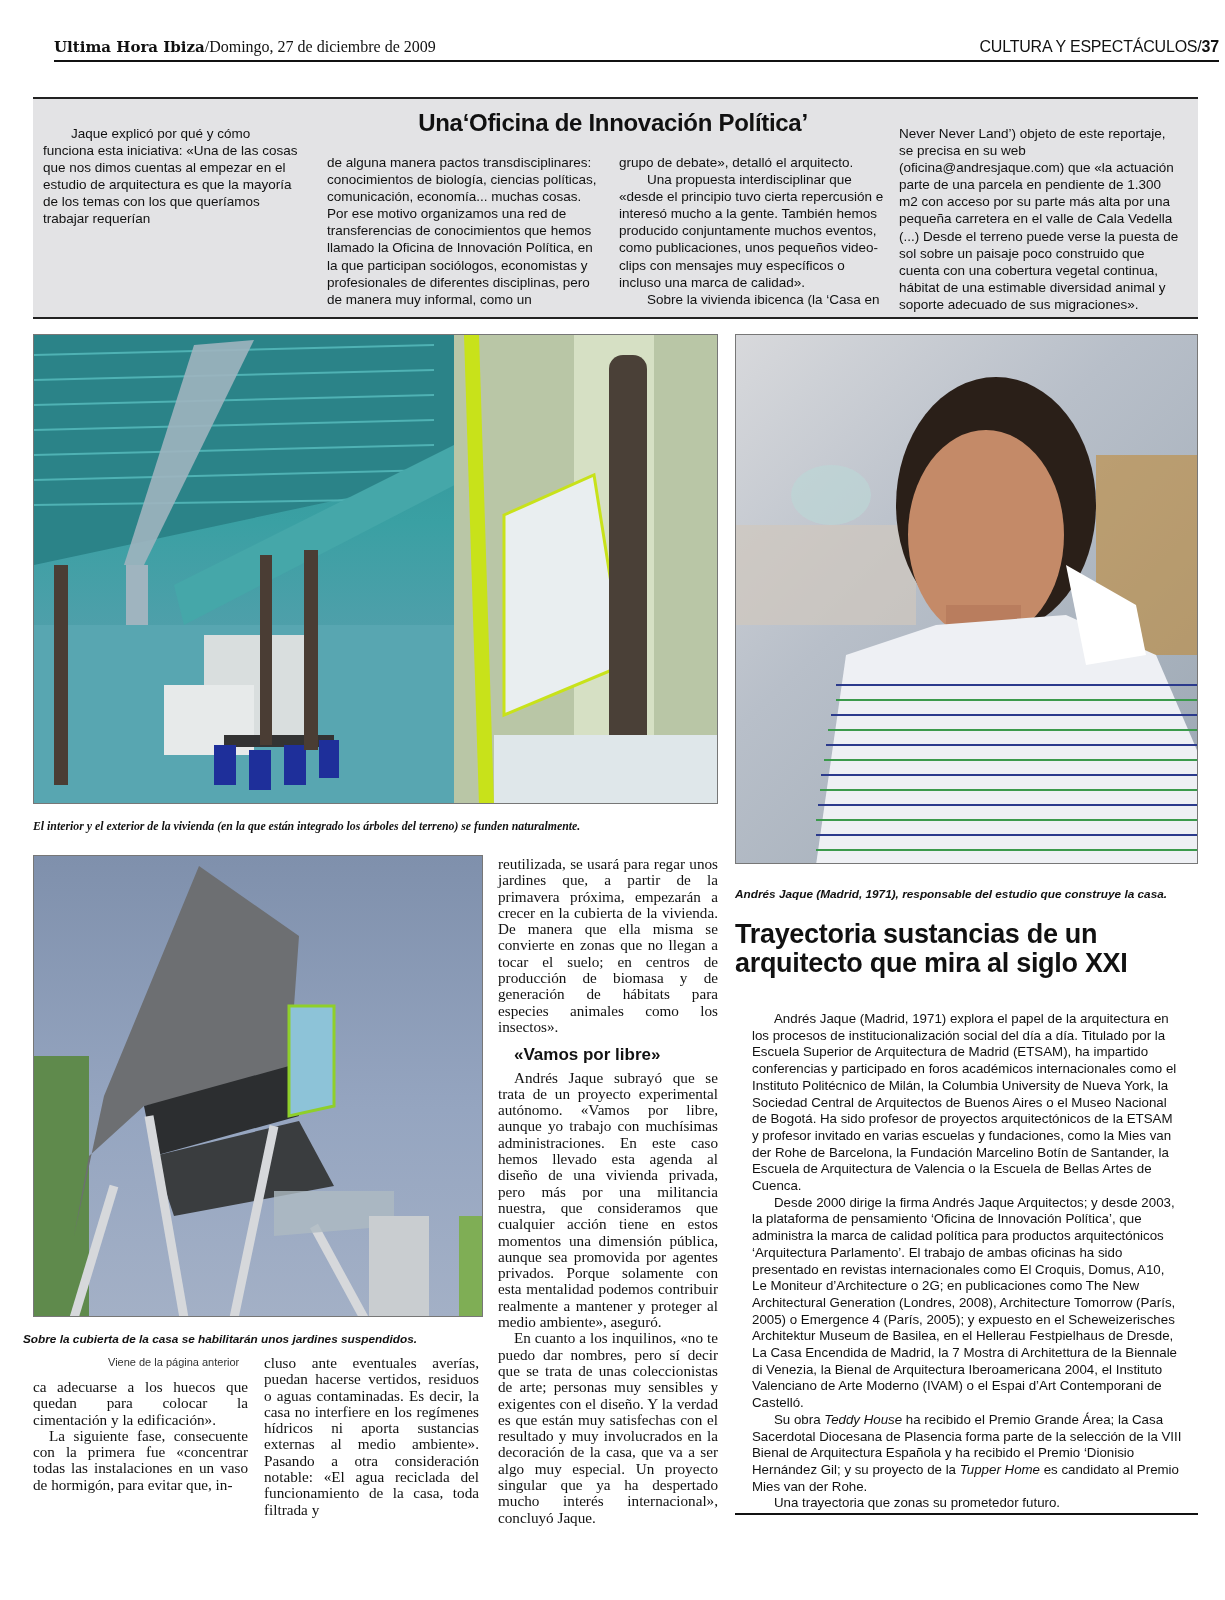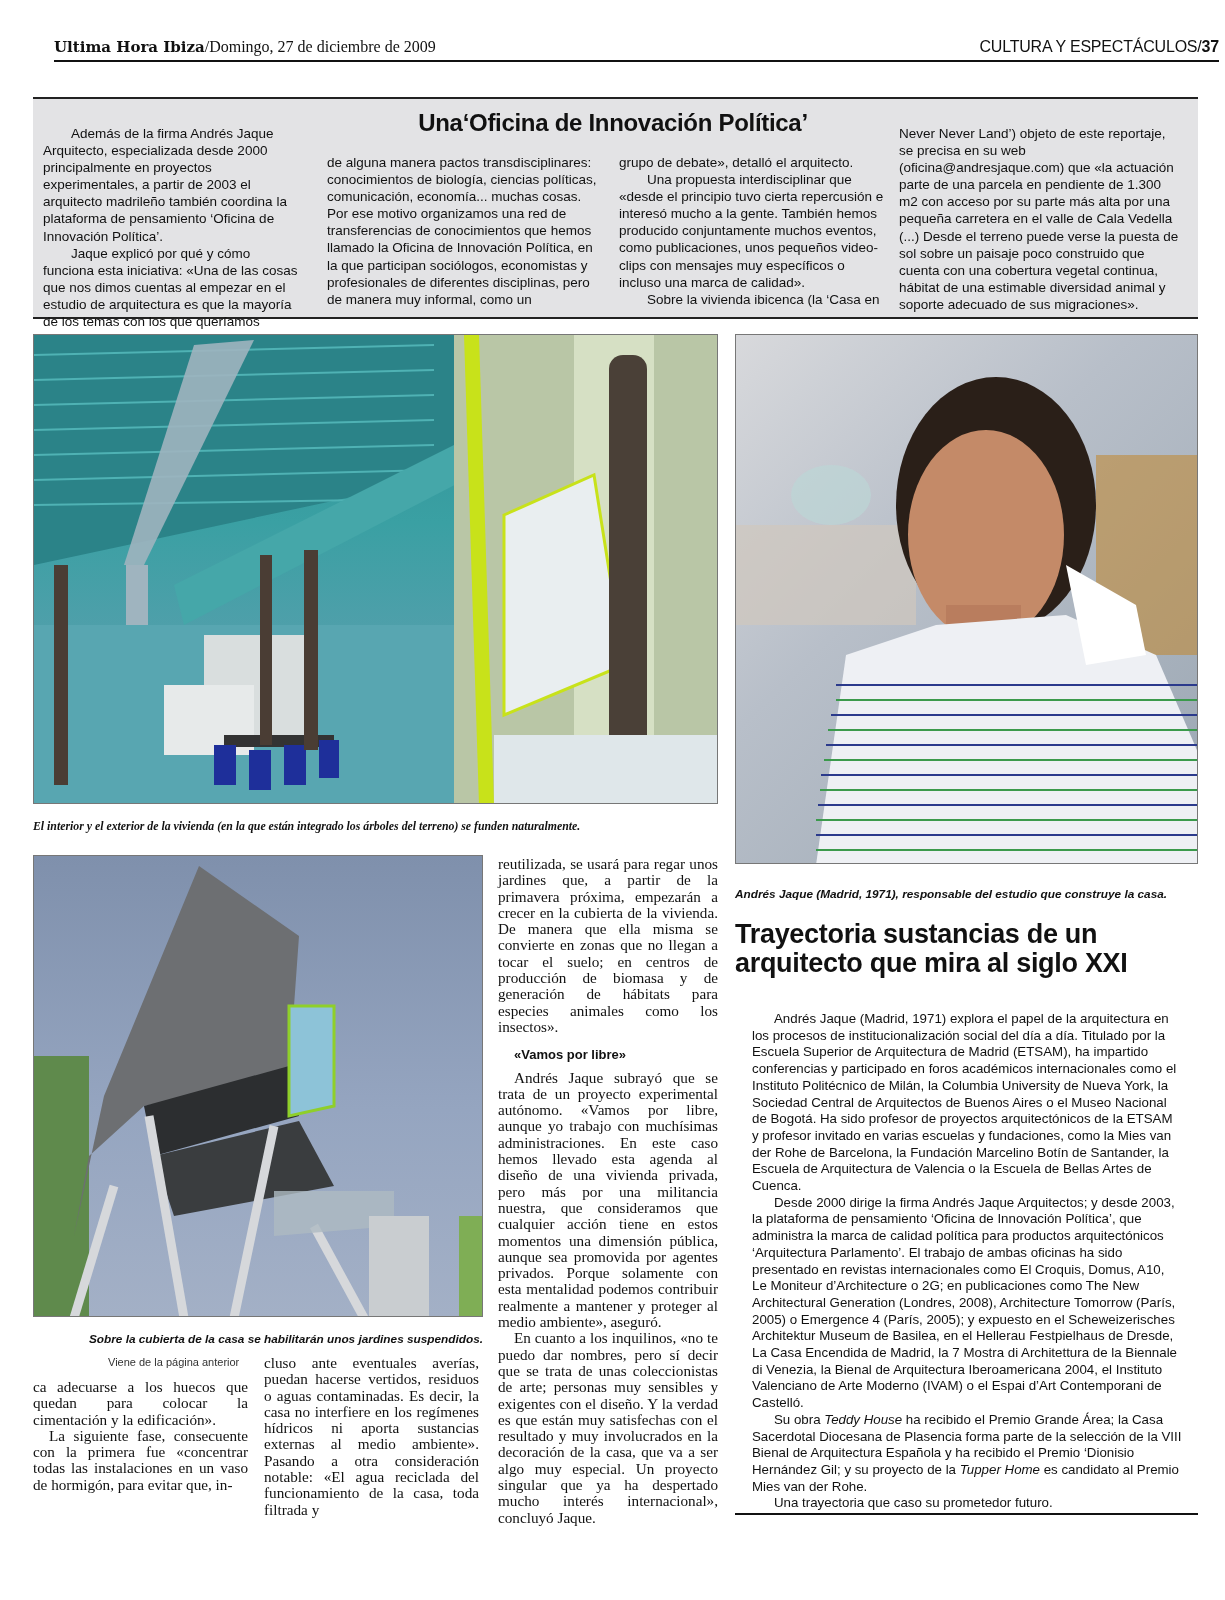--- a/index.html
+++ b/index.html
@@ -22,31 +22,31 @@
   .box-col.c3 { left: 586px; top: 55px; width: 266px; }
   .box-col.c4 { left: 866px; top: 26px; width: 280px; }
 
   .photo { position: absolute; overflow: hidden; border: 1px solid #777; }
   .photo-interior { left: 33px; top: 334px; width: 685px; height: 470px; background: linear-gradient(180deg,#2f8f94 0%,#3aa0a3 40%,#5a9fae 75%,#7ba6b8 100%); }
   .photo-exterior { left: 33px; top: 855px; width: 450px; height: 462px; background: linear-gradient(180deg,#7f90ac 0%,#95a5c0 55%,#a3b0c6 100%); }
   .photo-portrait { left: 735px; top: 334px; width: 463px; height: 530px; background: linear-gradient(135deg,#d8d9dc 0%,#b8bfc9 40%,#9aa6b2 100%); }
 
   .caption { position: absolute; font-weight: bold; font-style: italic; font-size: 11.8px; }
   .cap1 { left: 33px; top: 819px; width: 690px; font-family: Liberation Serif, serif; }
-  .cap2 { left: 33px; top: 1332px; width: 450px; text-align: right; }
+  .cap2 { left: 23px; top: 1332px; width: 450px; }
   .cap3 { left: 735px; top: 887px; width: 463px; }
 
   .serif-col { position: absolute; font-family: "Liberation Serif", serif; font-size: 15.2px; line-height: 16.3px; text-align: justify; }
   .serif-col p { text-align: justify; }
   .serif-col .ind { text-indent: 16px; }
   .col-mid { left: 498px; top: 856px; width: 220px; }
   .col-b1 { left: 33px; top: 1379px; width: 215px; }
   .col-b2 { left: 264px; top: 1355px; width: 215px; }
   .continued { position: absolute; left: 108px; top: 1356px; font-size: 11px; color: #333; }
-  .subhead { font-family: "Liberation Sans", sans-serif; font-weight: bold; font-size: 13px; margin: 12px 0 6px 16px; text-align: left; }
+  .subhead { font-family: "Liberation Sans", sans-serif; font-weight: bold; font-size: 17px; margin: 12px 0 6px 16px; text-align: left; }
 
   .side-title { position: absolute; left: 735px; top: 920px; width: 470px; font-weight: bold; font-size: 27px; line-height: 29px; letter-spacing: -0.3px; }
   .side-body { position: absolute; left: 752px; top: 995px; width: 430px; font-size: 13.3px; line-height: 16.7px; margin-top: 16px; }
   .side-body p { text-align: left; }
   .side-body .ind { text-indent: 22px; }
   .side-rule { position: absolute; left: 735px; top: 1513px; width: 463px; border-top: 2.5px solid #111; }
 </style>
 </head>
 <body>
 
@@ -55,21 +55,20 @@
     <span class="paper">Ultima Hora Ibiza</span><span>/Domingo, 27 de diciembre de 2009</span>
   </div>
   <div class="header-right">
     <span>CULTURA Y ESPECTÁCULOS/</span><span class="pnum">37</span>
   </div>
 </div>
 
 <div class="box">
   <div class="box-title">Una‘Oficina de Innovación Política’</div>
   <div class="box-col c1">
-    <p class="ind">Además de la firma Andrés Jaque Arquitecto, especializada desde 2000 principalmente en proyectos experimentales,  a partir de 2003 el arquitecto madrileño también coordina la plataforma de pensamiento ‘Oficina de Innovación Política’.</p>
     <p class="ind">Jaque explicó por qué y cómo funciona esta iniciativa: «Una de las cosas que nos dimos cuentas al empezar en el estudio de arquitectura es que la mayoría de los temas con los que queríamos trabajar requerían</p>
   </div>
   <div class="box-col c2">
     <p>de alguna manera pactos transdisciplinares: conocimientos de biología, ciencias políticas, comunicación, economía... muchas cosas. Por ese motivo organizamos una red de transferencias de conocimientos que hemos llamado la Oficina de Innovación Política, en la que participan sociólogos, economistas y profesionales de diferentes disciplinas, pero de manera muy informal, como un</p>
   </div>
   <div class="box-col c3">
     <p>grupo de debate», detalló el arquitecto.</p>
     <p class="ind">Una propuesta interdisciplinar que «desde el principio tuvo cierta repercusión e interesó mucho a la gente. También hemos producido conjuntamente muchos eventos, como publicaciones, unos pequeños video-clips con mensajes muy específicos o incluso una marca de calidad».</p>
     <p class="ind">Sobre la vivienda ibicenca (la ‘Casa en</p>
   </div>
@@ -181,15 +180,15 @@
 </div>
 <div class="serif-col col-b2">
   <p>cluso ante eventuales averías, puedan hacerse vertidos, residuos o aguas contaminadas. Es decir, la casa no interfiere en los regímenes hídricos ni aporta sustancias externas al medio ambiente». Pasando a otra consideración notable: «El agua reciclada del funcionamiento de la casa, toda filtrada y</p>
 </div>
 
 <div class="side-title">Trayectoria sustancias de un arquitecto que mira al siglo XXI</div>
 <div class="side-body">
   <p class="ind">Andrés Jaque (Madrid, 1971) explora el papel de la arquitectura en los procesos de institucionalización social del día a día. Titulado por la Escuela Superior de Arquitectura de Madrid (ETSAM), ha impartido conferencias y participado en foros académicos internacionales como el Instituto Politécnico de Milán, la Columbia University de Nueva York, la Sociedad Central de Arquitectos de Buenos Aires o el Museo Nacional de Bogotá. Ha sido profesor de proyectos arquitectónicos de la ETSAM y profesor invitado en varias escuelas y fundaciones, como la Mies van der Rohe de Barcelona, la Fundación Marcelino Botín de Santander, la Escuela de Arquitectura de Valencia o la Escuela de Bellas Artes de Cuenca.</p>
   <p class="ind">Desde 2000 dirige la firma Andrés Jaque Arquitectos; y desde 2003, la plataforma de pensamiento ‘Oficina de Innovación Política’, que administra la marca de calidad política para productos arquitectónicos ‘Arquitectura Parlamento’. El trabajo de ambas oficinas ha sido presentado en revistas internacionales como El Croquis, Domus, A10, Le Moniteur d’Architecture o 2G; en publicaciones como The New Architectural Generation (Londres, 2008), Architecture Tomorrow (París, 2005) o Emergence 4 (París, 2005); y expuesto en el Scheweizerisches Architektur Museum de Basilea, en el Hellerau Festpielhaus de Dresde, La Casa Encendida de Madrid, la 7 Mostra di Architettura de la Biennale di Venezia, la Bienal de Arquitectura Iberoamericana 2004, el Instituto Valenciano de Arte Moderno (IVAM) o el Espai d’Art Contemporani de Castelló.</p>
   <p class="ind"><span>Su obra </span><i>Teddy House</i><span> ha recibido el Premio Grande Área; la Casa Sacerdotal Diocesana de Plasencia forma parte de la selección de la VIII Bienal de Arquitectura Española y ha recibido el Premio ‘Dionisio Hernández Gil; y su proyecto de la </span><i>Tupper Home</i><span> es candidato al Premio Mies van der Rohe.</span></p>
-  <p class="ind">Una trayectoria que caso su prometedor futuro.</p>
+  <p class="ind">Una trayectoria que zonas su prometedor futuro.</p>
 </div>
 <div class="side-rule"></div>
 
 </body></html>

